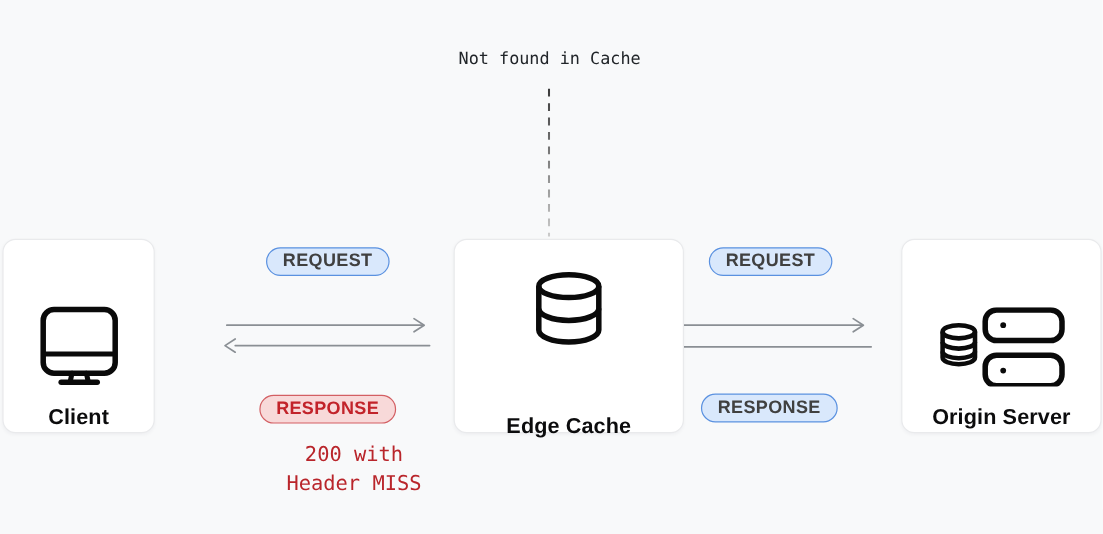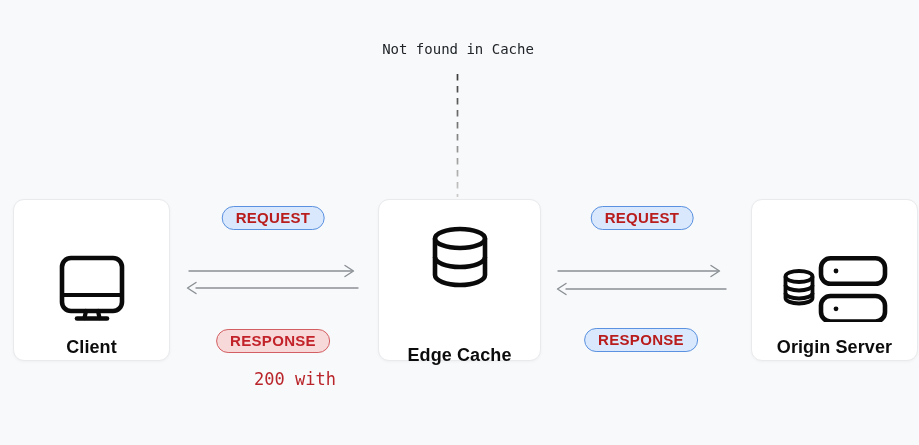--- a/index.html
+++ b/index.html
@@ -41,22 +41,22 @@
     height: 162px;
     background: #ffffff;
     border: 1px solid #e9eaec;
     border-radius: 11px;
     box-shadow: 0 1px 3px rgba(16,24,40,0.04);
     display: flex;
     flex-direction: column;
     align-items: center;
     box-sizing: border-box;
   }
-  .node-client { left: 13px; width: 157px; align-items: center; }
-  .node-edge   { left: 378px; width: 163px; gap: 40px; }
+  .node-client { left: 2px; width: 127px; align-items: center; }
+  .node-edge   { left: 378px; width: 192px; gap: 40px; }
   .node-origin { left: 751px; width: 167px; }
   .node .icon-wrap {
     height: 96px;
     display: flex;
     align-items: flex-end;
     justify-content: center;
     padding-top: 26px;
     box-sizing: content-box;
   }
   .node .node-label {
@@ -79,21 +79,21 @@
     border-radius: 999px;
     font-size: 15px;
     font-weight: bold;
     letter-spacing: 0.3px;
     white-space: nowrap;
     border: 1.5px solid;
   }
   .badge-blue {
     background: #d9e8fc;
     border-color: #5a91e0;
-    color: #b91c1c;
+    color: #404040;
   }
   .badge-red {
     background: #f8d9d9;
     border-color: #d35f63;
     color: #c2232a;
   }
   .badge-req-left  { left: 273px; top: 206px; }
   .badge-res-left  { left: 273px; top: 329px; }
   .badge-req-right { left: 642px; top: 206px; }
   .badge-res-right { left: 641px; top: 328px; }
@@ -191,15 +191,16 @@
   </div>
 
   <div class="badge badge-blue badge-req-left">REQUEST</div>
   <div class="badge badge-red badge-res-left">RESPONSE</div>
 
   <div class="badge badge-blue badge-req-right">REQUEST</div>
   <div class="badge badge-blue badge-res-right">RESPONSE</div>
 
   <div class="response-note">
     <div>200 with</div>
+    <div>Header MISS</div>
   </div>
 
 </div>
 
 </body></html>

